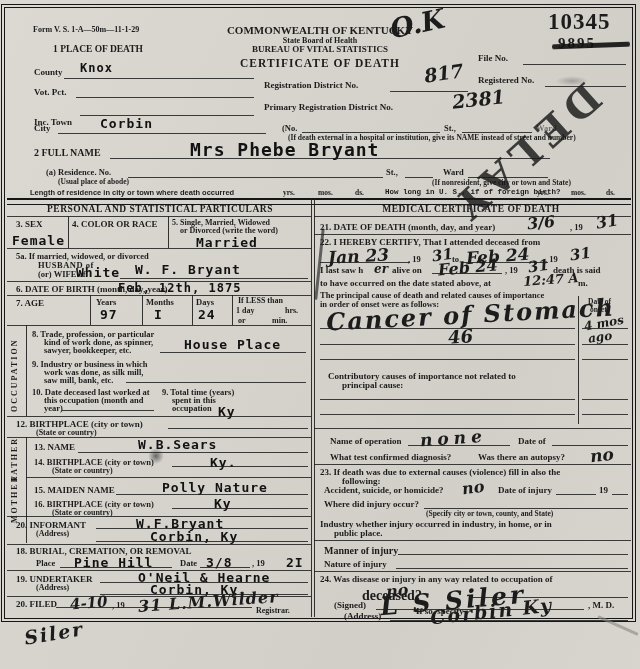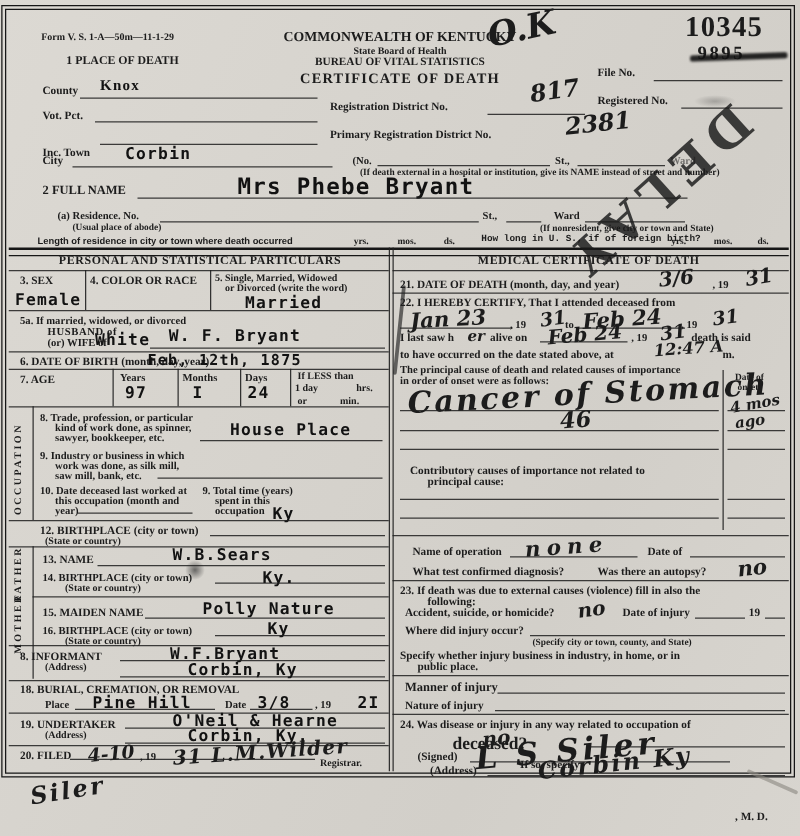--- a/index.html
+++ b/index.html
@@ -42,21 +42,21 @@
 
   <span class="abs lbl" style="left:478px;top:54px;font-size:9px;">File No.</span>
   <div class="abs ln" style="left:523px;top:64px;width:103px;"></div>
   <span class="abs lbl" style="left:478px;top:76px;font-size:9px;">Registered No.</span>
   <div class="abs ln" style="left:545px;top:86px;width:81px;"></div>
   <div class="smudge" style="left:555px;top:76px;width:34px;height:10px;opacity:.35;"></div>
 
   <span class="abs lbl" style="left:53px;top:45px;font-size:9.5px;">1 PLACE OF DEATH</span>
 
   <span class="abs lbl" style="left:34px;top:68px;font-size:9px;">County</span>
-  <span class="abs tw" style="left:80px;top:61px;font-size:12px;font-family:Liberation Serif, serif;">Knox</span>
+  <span class="abs tw" style="left:80px;top:61px;font-size:12px;">Knox</span>
   <div class="abs ln" style="left:64px;top:78px;width:190px;"></div>
 
   <span class="abs lbl" style="left:264px;top:81px;font-size:9px;">Registration District No.</span>
   <span class="abs hw" style="left:424px;top:62px;font-size:19px;transform:rotate(-8deg);">817</span>
   <div class="abs ln" style="left:390px;top:91px;width:78px;"></div>
 
   <span class="abs lbl" style="left:34px;top:88px;font-size:9px;">Vot. Pct.</span>
   <div class="abs ln" style="left:76px;top:97px;width:178px;"></div>
 
   <span class="abs lbl" style="left:34px;top:118px;font-size:9px;">Inc. Town</span>
@@ -157,21 +157,21 @@
   <span class="abs lbl" style="left:32px;top:388px;font-size:8.5px;">10. Date deceased last worked at</span>
   <span class="abs lbl" style="left:44px;top:396px;font-size:8.5px;">this occupation (month and</span>
   <span class="abs lbl" style="left:44px;top:404px;font-size:8.5px;">year)</span>
   <div class="abs ln" style="left:62px;top:410px;width:92px;"></div>
   <span class="abs lbl" style="left:162px;top:388px;font-size:8.5px;">9. Total time (years)</span>
   <span class="abs lbl" style="left:172px;top:396px;font-size:8.5px;">spent in this</span>
   <span class="abs lbl" style="left:172px;top:404px;font-size:8.5px;">occupation</span>
   <span class="abs tw" style="left:218px;top:404px;font-size:13px;">Ky</span>
   <div class="abs ln" style="left:7px;top:416px;width:304px;"></div>
 
-  <span class="abs lbl" style="left:32px;top:420px;font-size:9px;">12. BIRTHPLACE (city or town)</span>
+  <span class="abs lbl" style="left:16px;top:420px;font-size:9px;">12. BIRTHPLACE (city or town)</span>
   <span class="abs lbl" style="left:36px;top:429px;font-size:8px;">(State or country)</span>
   <div class="abs ln" style="left:168px;top:428px;width:140px;"></div>
   <div class="abs ln" style="left:7px;top:437px;width:304px;"></div>
 
   <div class="abs vert" style="left:10px;top:441px;height:40px;">FATHER</div>
   <div class="abs vert" style="left:10px;top:483px;height:40px;">MOTHER</div>
   <div class="abs vln" style="left:26px;top:437px;height:106px;"></div>
 
   <span class="abs lbl" style="left:34px;top:443px;font-size:9px;">13. NAME</span>
   <span class="abs tw" style="left:138px;top:437px;font-size:13px;">W.B.Sears</span>
@@ -185,21 +185,21 @@
 
   <span class="abs lbl" style="left:34px;top:486px;font-size:9px;">15. MAIDEN NAME</span>
   <span class="abs tw" style="left:162px;top:480px;font-size:13px;">Polly Nature</span>
   <div class="abs ln" style="left:116px;top:494px;width:192px;"></div>
   <span class="abs lbl" style="left:34px;top:500px;font-size:8.5px;">16. BIRTHPLACE (city or town)</span>
   <span class="abs lbl" style="left:52px;top:509px;font-size:8px;">(State or country)</span>
   <span class="abs tw" style="left:214px;top:496px;font-size:13px;">Ky</span>
   <div class="abs ln" style="left:172px;top:508px;width:136px;"></div>
   <div class="abs ln" style="left:7px;top:516px;width:304px;"></div>
 
-  <span class="abs lbl" style="left:16px;top:521px;font-size:9px;">8. INFORMANT</span>
+  <span class="abs lbl" style="left:16px;top:521px;font-size:9px;">20. INFORMANT</span>
   <span class="abs lbl" style="left:36px;top:530px;font-size:8px;">(Address)</span>
   <span class="abs tw" style="left:136px;top:516px;font-size:13px;">W.F.Bryant</span>
   <span class="abs tw" style="left:150px;top:529px;font-size:13px;">Corbin, Ky</span>
   <div class="abs ln" style="left:96px;top:528px;width:212px;"></div>
   <div class="abs ln" style="left:96px;top:541px;width:212px;"></div>
   <div class="abs ln" style="left:7px;top:544px;width:304px;"></div>
 
   <span class="abs lbl" style="left:16px;top:547px;font-size:9px;">18. BURIAL, CREMATION, OR REMOVAL</span>
   <span class="abs lbl" style="left:36px;top:559px;font-size:8.5px;">Place</span>
   <span class="abs tw" style="left:74px;top:555px;font-size:13px;">Pine Hill</span>
@@ -301,39 +301,39 @@
   <span class="abs lbl" style="left:324px;top:486px;font-size:9px;">Accident, suicide, or homicide?</span>
   <span class="abs hw" style="left:462px;top:478px;font-size:16px;transform:rotate(-8deg);">no</span>
   <span class="abs lbl" style="left:498px;top:486px;font-size:9px;">Date of injury</span>
   <div class="abs ln" style="left:556px;top:494px;width:40px;"></div>
   <span class="abs lbl" style="left:599px;top:486px;font-size:9px;">19</span>
   <div class="abs ln" style="left:612px;top:494px;width:16px;"></div>
 
   <span class="abs lbl" style="left:324px;top:500px;font-size:9px;">Where did injury occur?</span>
   <div class="abs ln" style="left:424px;top:508px;width:204px;"></div>
   <span class="abs lbl" style="left:426px;top:510px;font-size:7.5px;">(Specify city or town, county, and State)</span>
-  <span class="abs lbl" style="left:320px;top:520px;font-size:9px;">Specify whether injury business in industry, in home, or in</span>
+  <span class="abs lbl" style="left:320px;top:520px;font-size:9px;">Industry whether injury occurred in industry, in home, or in</span>
   <span class="abs lbl" style="left:334px;top:529px;font-size:9px;">public place.</span>
   <div class="abs ln" style="left:314px;top:540px;width:317px;"></div>
 
   <span class="abs lbl" style="left:324px;top:546px;font-size:10px;">Manner of injury</span>
   <div class="abs ln" style="left:398px;top:554px;width:230px;"></div>
   <span class="abs lbl" style="left:324px;top:560px;font-size:9px;">Nature of injury</span>
   <div class="abs ln" style="left:396px;top:568px;width:232px;"></div>
   <div class="abs ln" style="left:314px;top:571px;width:317px;"></div>
 
   <span class="abs lbl" style="left:320px;top:575px;font-size:9px;">24. Was disease or injury in any way related to occupation of</span>
   <span class="abs lbl" style="left:334px;top:589px;font-size:14px;padding-left:28px;">deceased?</span>
   <span class="abs hw" style="left:386px;top:581px;font-size:16px;transform:rotate(-6deg);">no</span>
   <span class="abs lbl" style="left:416px;top:589px;font-size:9px;margin-top:18px;">If so, specify</span>
   <div class="abs ln" style="left:472px;top:597px;width:156px;"></div>
 
   <span class="abs lbl" style="left:334px;top:601px;font-size:9px;">(Signed)</span>
   <span class="abs hw" style="left:380px;top:586px;font-size:25px;transform:rotate(-5deg);letter-spacing:3px;">L S Siler</span>
-  <span class="abs lbl" style="left:588px;top:601px;font-size:9px;margin-top:48px;">, M. D.</span>
+  <span class="abs lbl" style="left:588px;top:601px;font-size:9px;">, M. D.</span>
   <div class="abs ln" style="left:376px;top:609px;width:208px;"></div>
   <span class="abs lbl" style="left:344px;top:612px;font-size:9px;">(Address)</span>
   <span class="abs hw" style="left:430px;top:600px;font-size:19px;transform:rotate(-6deg);letter-spacing:2px;">Corbin Ky</span>
   <div class="abs ln" style="left:390px;top:620px;width:238px;"></div>
 
   <div class="abs stamp" style="left:438px;top:128px;width:180px;text-align:center;">DELAY</div>
   <div class="abs" style="left:318px;top:228px;width:3px;height:72px;background:#222;opacity:.65;transform:rotate(6deg);border-radius:2px;"></div>
   <span class="abs hw" style="left:24px;top:622px;font-size:19px;transform:rotate(-9deg);letter-spacing:2px;">Siler</span>
   <div class="abs" style="left:596px;top:624px;width:44px;height:3px;background:#8a8781;transform:rotate(24deg);opacity:.6;border-radius:2px;"></div>
 </div>

